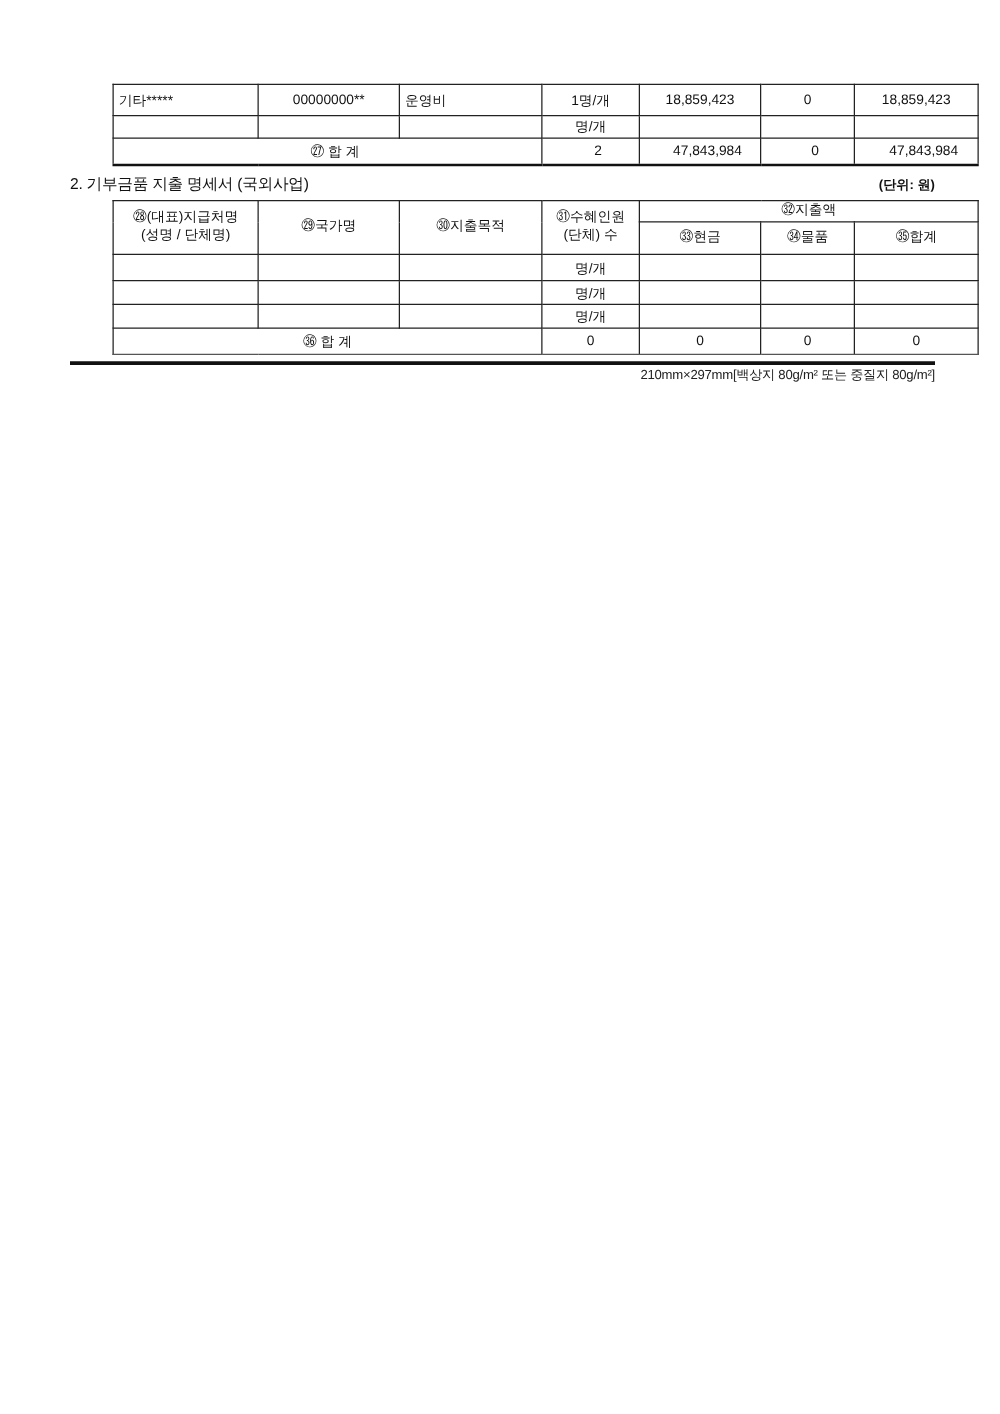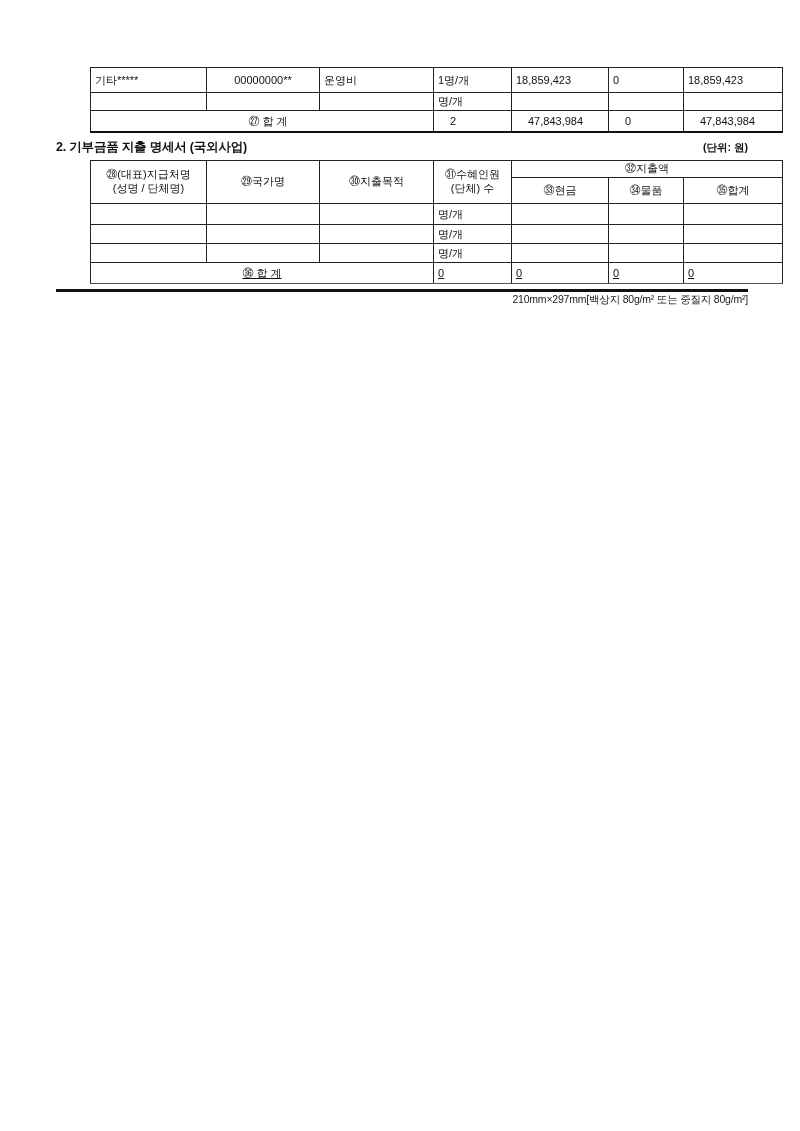--- a/index.html
+++ b/index.html
@@ -21,37 +21,37 @@
   }
   table.frm td{
     border:1px solid #222;
     padding:0 4px;
     overflow:hidden;
     white-space:nowrap;
     vertical-align:middle;
   }
   td.al{text-align:left;}
   td.ac{text-align:center;}
-  td.ar{text-align:left;}
+  td.ar{text-align:center;}
   #t1{left:56px;top:67px;width:692px;}
   #t1 tr.r1 td{height:24px;}
   #t1 tr.r2 td{height:17px;}
   #t1 tr.rt td{height:20px;border-bottom:2px solid #111;padding-left:16px;}
   #t2{left:56px;top:160px;width:692px;}
   #t2 td.hd{text-align:center;line-height:1.25;}
   #t2 tr.h1 td{height:16px;}
   #t2 tr.h2 td{height:25px;}
   #t2 tr.b td{height:18px;}
   #t2 tr.b1 td{height:20px;}
-  #t2 tr.rt td{height:20px;border-bottom:1px solid #555;text-decoration:underline;}
+  #t2 tr.rt td{height:20px;border-bottom:1px solid #555;}
   .sec-head{
     position:absolute;left:56px;top:139px;width:692px;
     display:flex;justify-content:space-between;align-items:baseline;
   }
-  .sec-title{font-size:12.5px;font-weight:bold;letter-spacing:-0.2px;}
+  .sec-title{font-size:12.5px;font-weight:normal;letter-spacing:-0.2px;}
   .sec-unit{font-size:10.5px;font-weight:bold;}
   .double-rule{
     position:absolute;left:56px;top:289px;width:692px;height:3px;
     background:#111;
   }
   .footer-note{
     position:absolute;top:293px;right:52px;
     font-size:10.5px;color:#222;letter-spacing:-0.2px;
   }
 </style>

